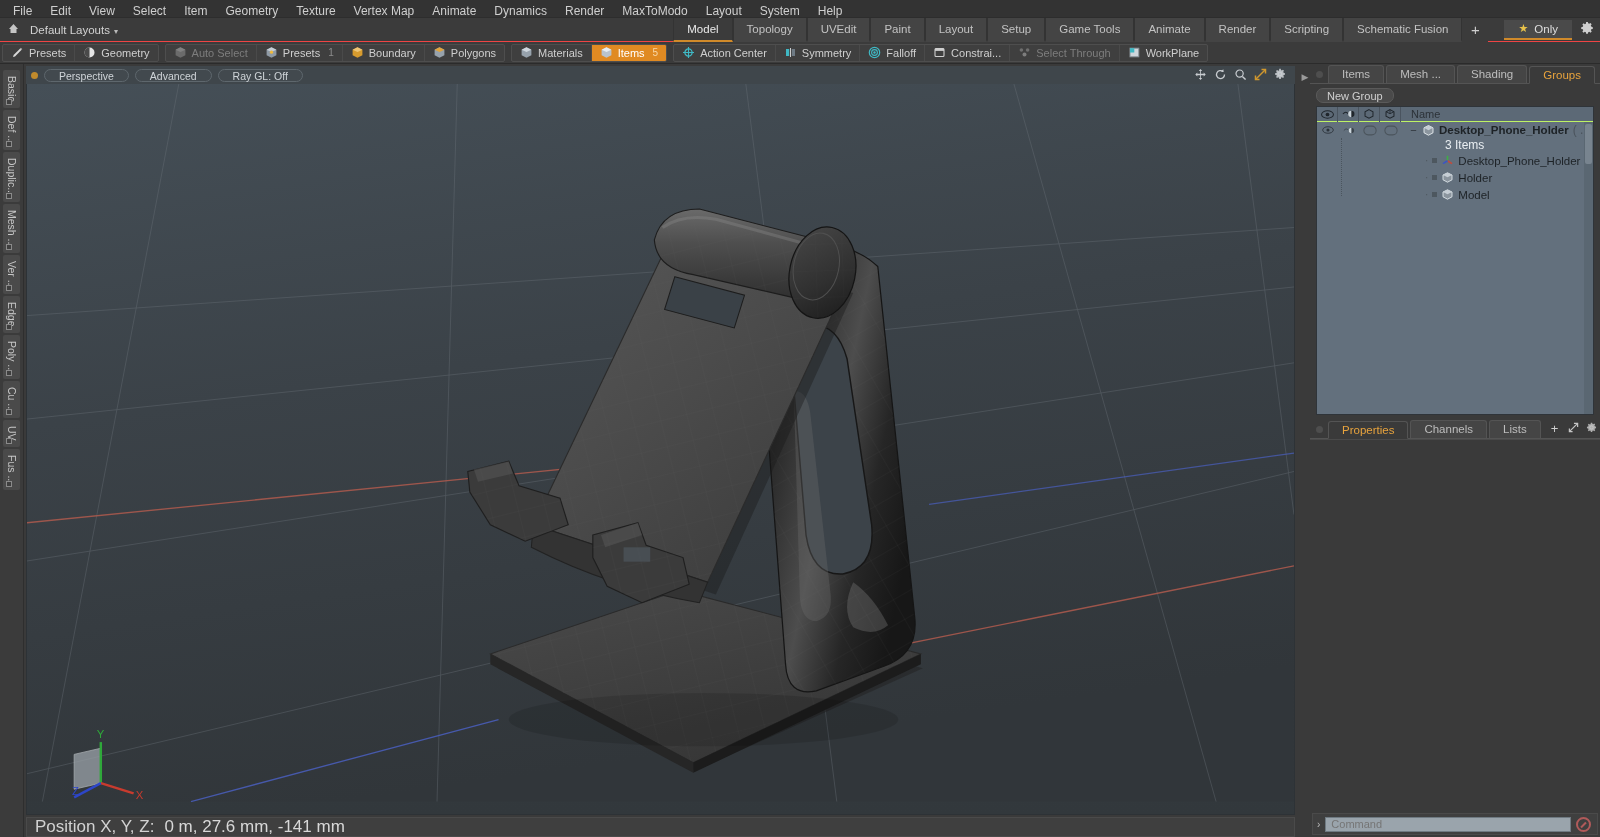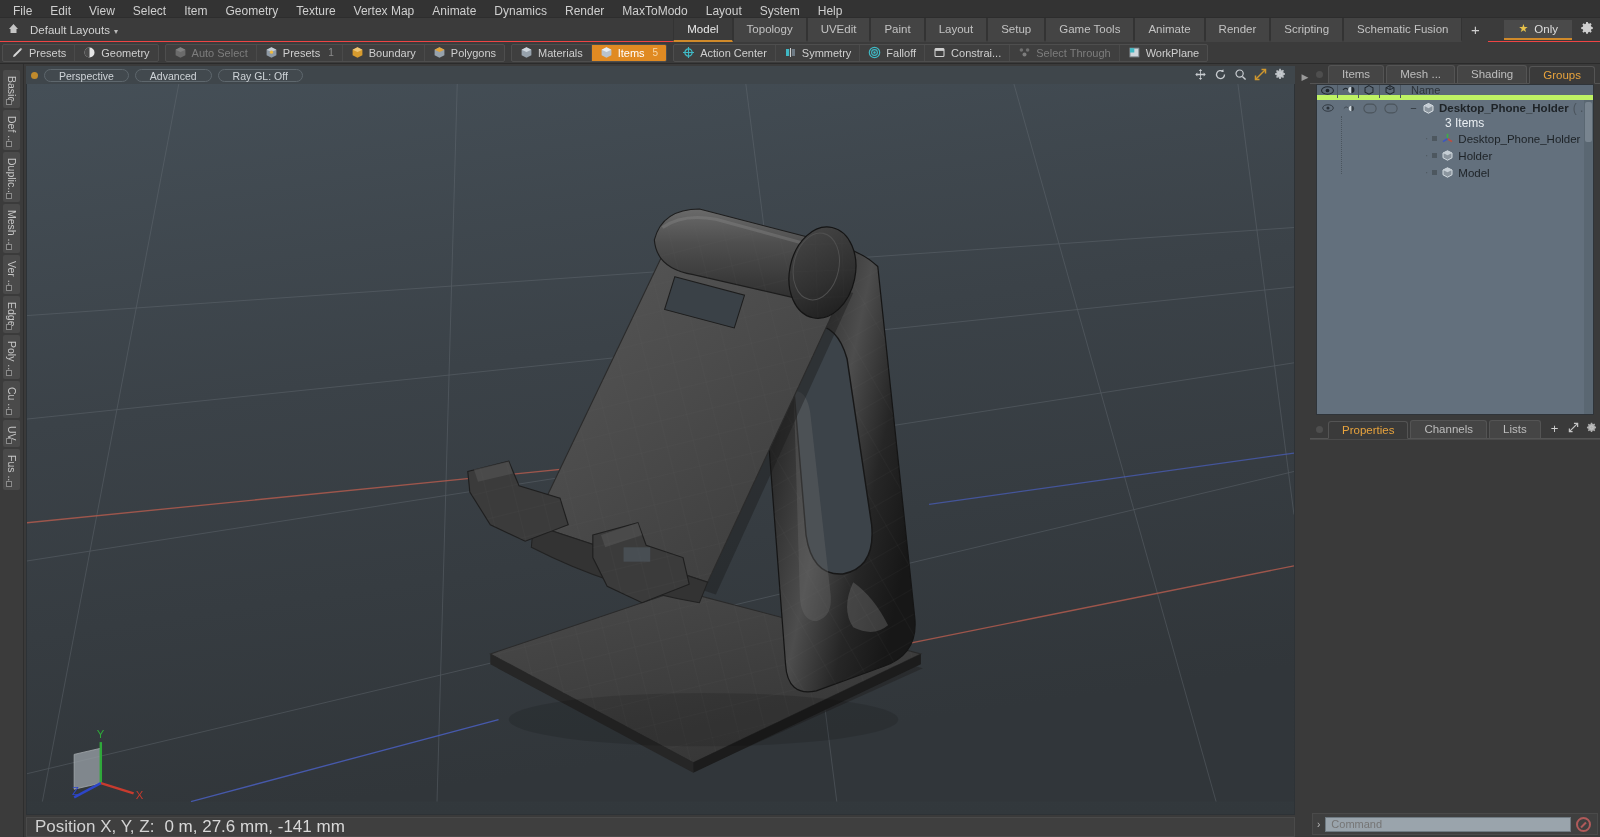--- a/index.html
+++ b/index.html
@@ -157,21 +157,21 @@
     border:1px solid #5a5a5a; border-radius:7px;
   }
 
   .treebox{
     margin:0 6px 4px 6px; flex:1 1 auto; min-height:0;
     background:#62707d; border:1px solid #2f3markers; border:1px solid #2f3439;
     display:flex; flex-direction:column; overflow:hidden;
   }
   .tree-head{
     height:15px; flex:0 0 15px; display:flex; align-items:center;
-    background:#5c6976; border-bottom:5px solid #bef264; font-size:10.5px; color:#20262c;
+    background:#5c6976; border-bottom:1px solid #bef264; font-size:10.5px; color:#20262c;
   }
   .th-c{ width:21px; flex:0 0 21px; display:flex; align-items:center; justify-content:center;
          border-right:1px solid #4a545f; height:15px; }
   .th-name{ padding-left:10px; color:#2c3views; color:#2b3views;}
   .th-name{ padding-left:10px; color:#2c3238; font-size:11px; }
   .tree-body{ flex:1 1 auto; overflow:hidden; position:relative; background:#63707d; }
 
   .trow{ display:flex; align-items:flex-start; min-height:16px; }
   .trow .cell{ width:21px; flex:0 0 21px; display:flex; align-items:center; justify-content:center; height:16px;}
   .tcontent{ flex:1 1 auto; padding-left:8px; }
@@ -617,20 +617,23 @@
           <div class="ptabrow">
             <span class="pdot"></span>
             <div class="ptab">Items</div>
             <div class="ptab">Mesh ...</div>
             <div class="ptab">Shading</div>
             <div class="ptab active">Groups</div>
             <div class="ptab-caret">▾</div>
 
           </div>
 
+          <div class="newgroup-row">
+            <span class="newgroup-btn">New Group</span>
+          </div>
 
           <div class="treebox">
             <div class="tree-head">
               <div class="th-c">
                 <svg width="13" height="9" viewBox="0 0 14 9">
                     <ellipse cx="7" cy="4.5" rx="6.4" ry="4" fill="none" stroke="#20262c" stroke-width="1.1"></ellipse>
                     <circle cx="7" cy="4.5" r="2" fill="#20262c"></circle>
                   </svg>
               </div>
               <div class="th-c">

